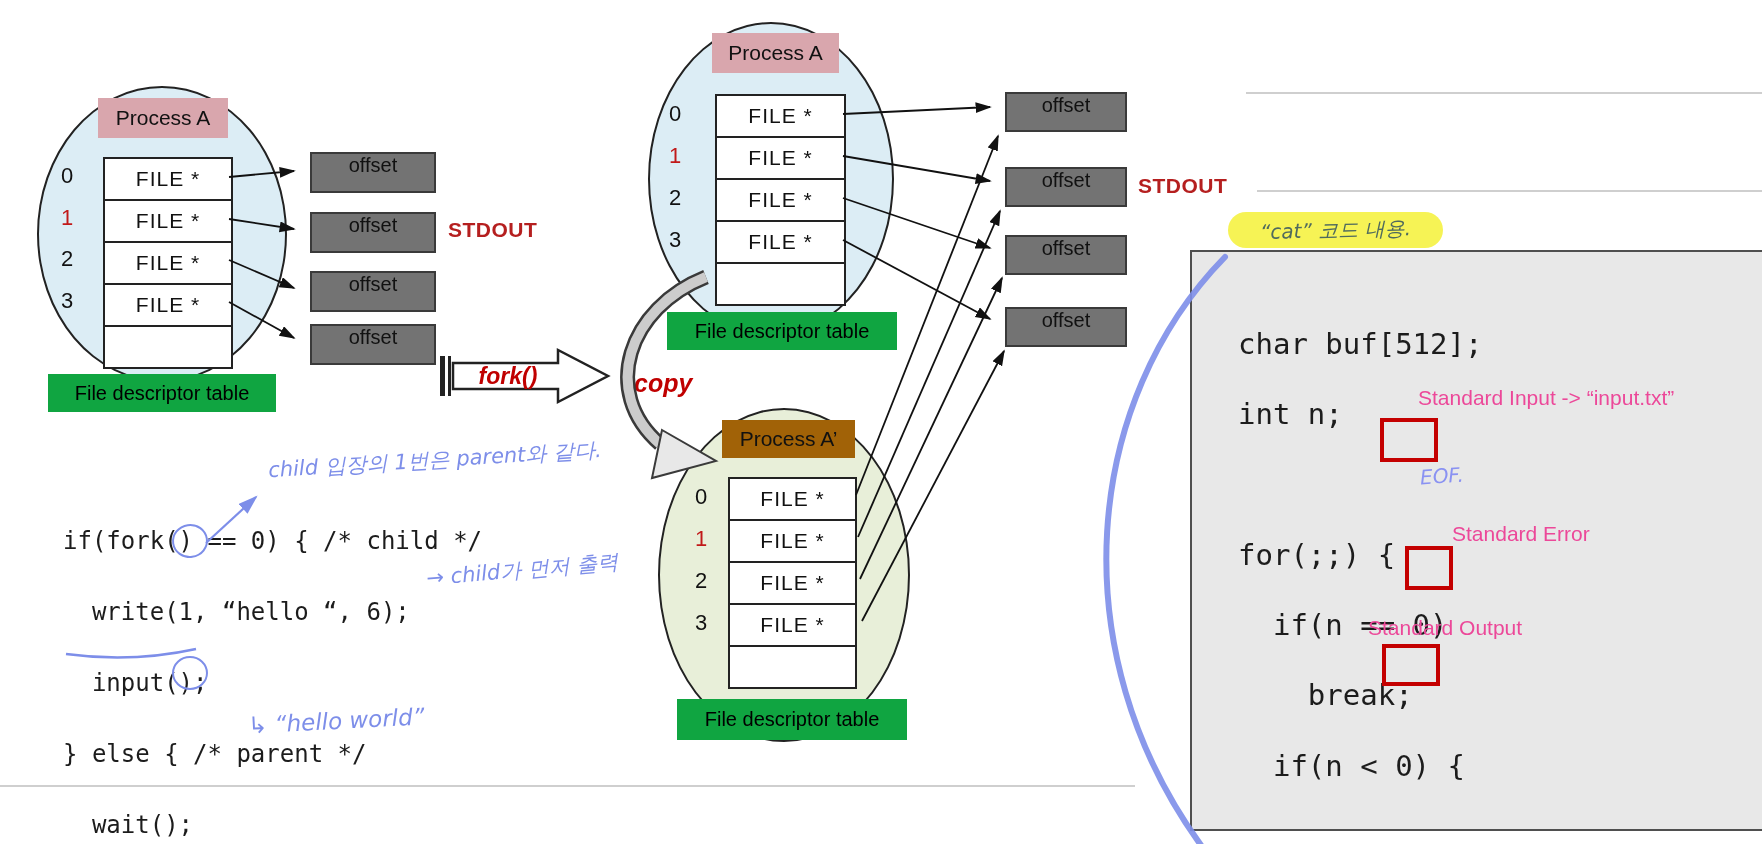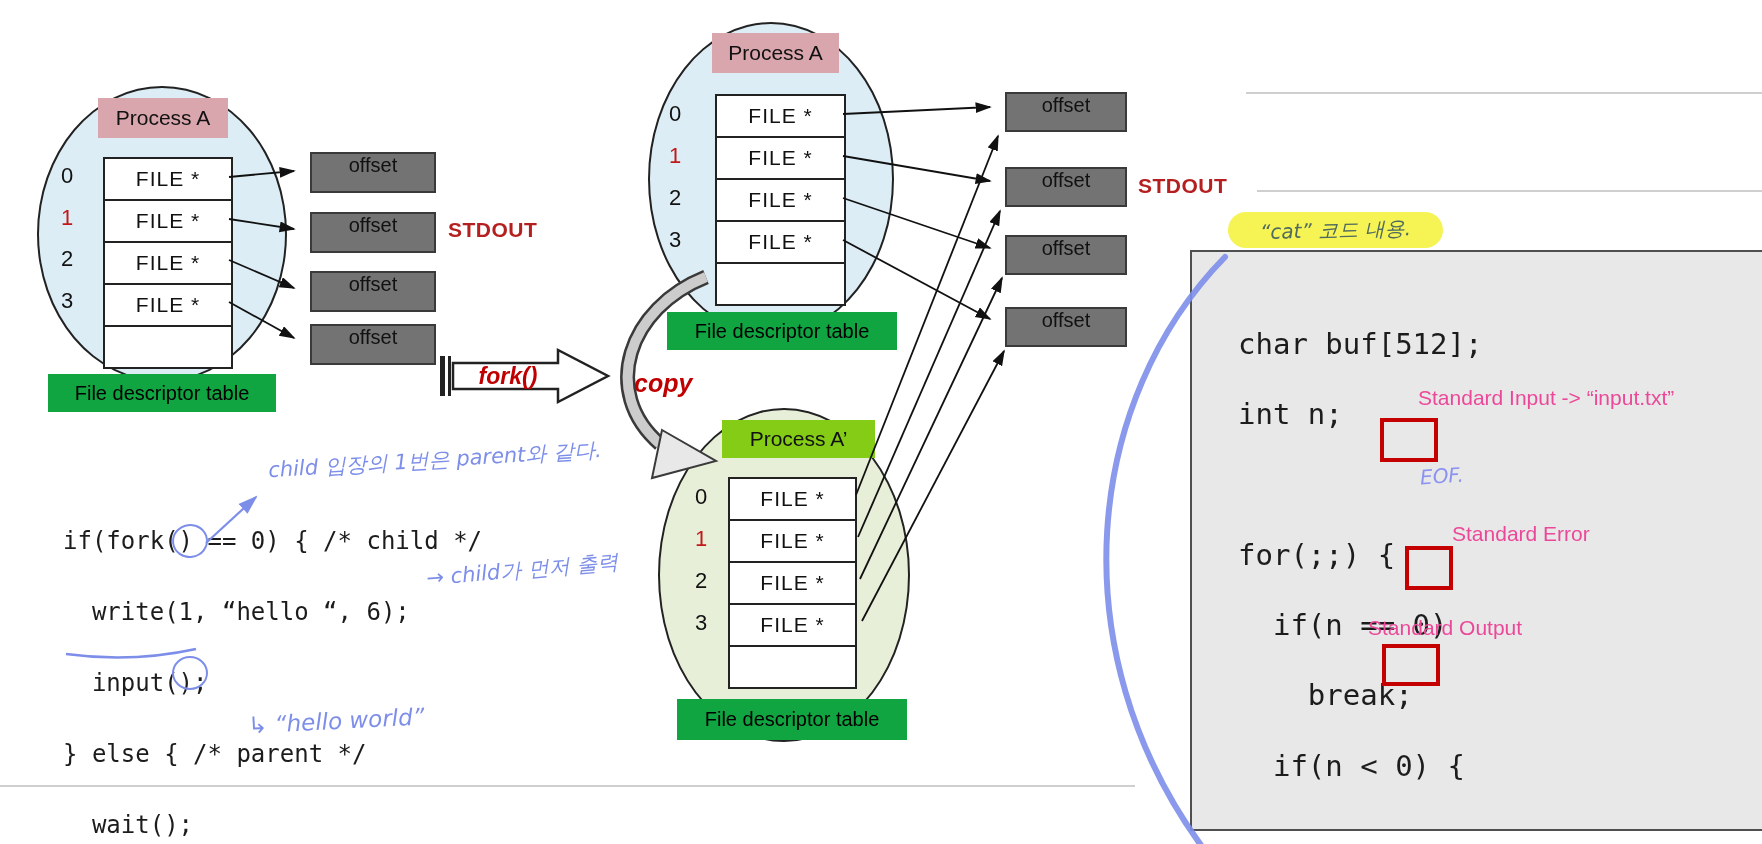--- a/index.html
+++ b/index.html
@@ -88,21 +88,21 @@
     <div class="fdrow">FILE *</div>
     <div class="fdrow">FILE *</div>
     <div class="fdrow">FILE *</div>
     <div class="fdrow"></div>
   </div>
   <div class="caption" style="left:667px;top:312px;width:230px;height:38px;background:#10a541;">
     <span>File descriptor table</span>
   </div>
 
   <div class="ellipse" style="left:658px;top:408px;width:248px;height:330px;background:#e8efd9;"></div>
-  <div class="plabel" style="left:722px;top:420px;width:153px;height:38px;background:#84cc16;">
+  <div class="plabel" style="left:722px;top:420px;width:133px;height:38px;background:#a16207;">
     <span>Process A’</span>
   </div>
   <div class="idx" style="left:684px;top:484px;">0</div>
   <div class="idx red" style="left:684px;top:526px;">1</div>
   <div class="idx" style="left:684px;top:568px;">2</div>
   <div class="idx" style="left:684px;top:610px;">3</div>
   <div class="fdtable" style="left:728px;top:477px;width:125px;height:208px;">
     <div class="fdrow">FILE *</div>
     <div class="fdrow">FILE *</div>
     <div class="fdrow">FILE *</div>

